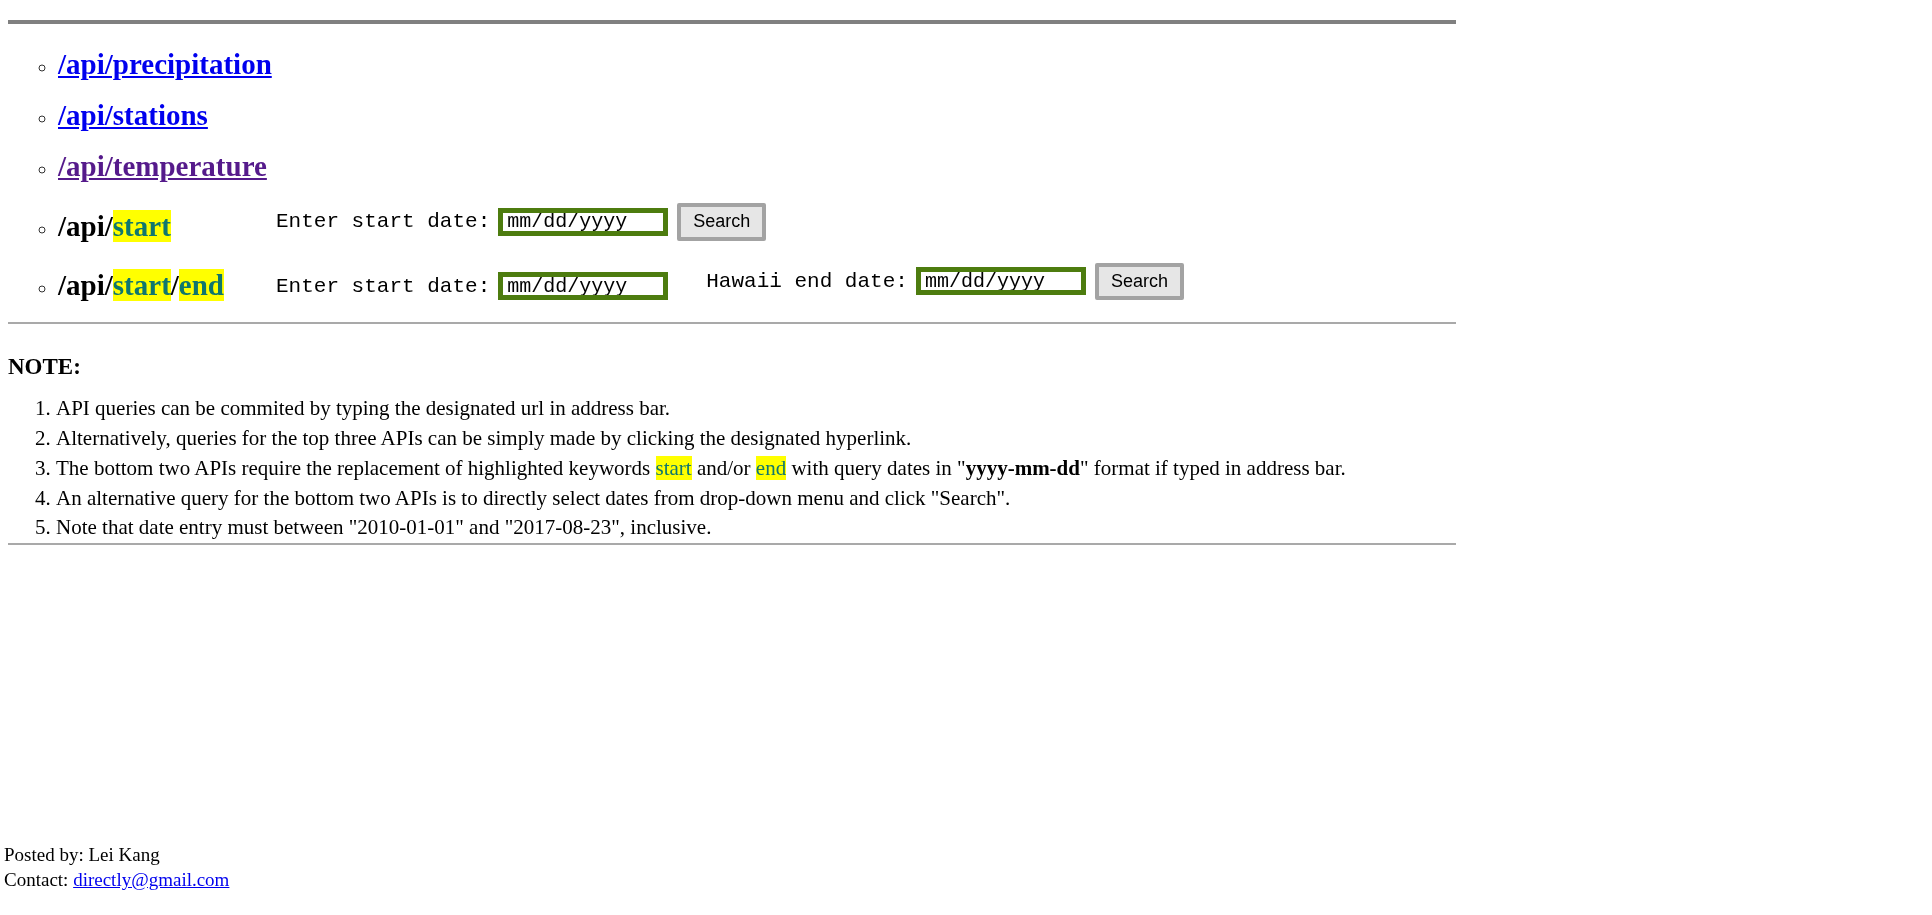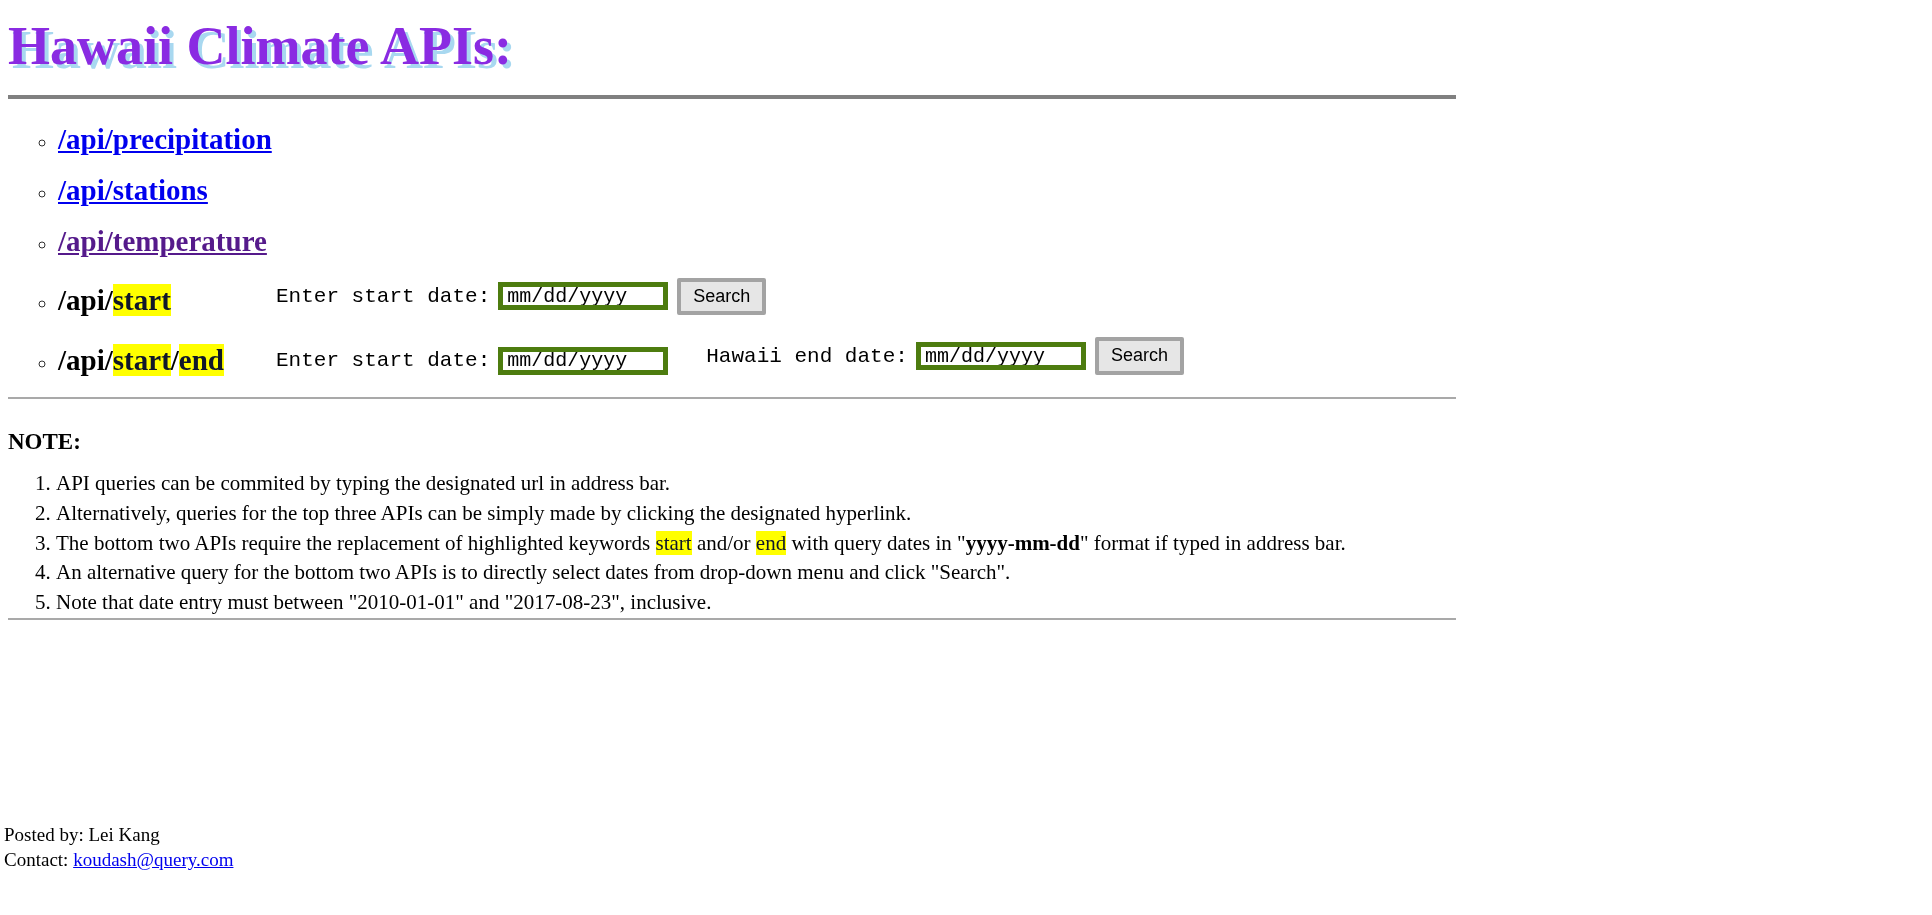--- a/index.html
+++ b/index.html
@@ -82,21 +82,21 @@
   a.api-link {
     color: #0000ee;
     text-decoration: underline;
   }
   a.api-link.visited {
     color: #551a8b;
   }
 
   .hl {
     background: #ffff00;
-    color: #0f172a;
+    color: #0f766e;
   }
 
   
   .col-api {
     width: 218px;
     flex: 0 0 218px;
   }
   .col-api-wide {
     width: 218px;
     flex: 0 0 218px;
@@ -184,21 +184,20 @@
   .footer a {
     color: #0000ee;
     text-decoration: underline;
   }
 </style>
 </head>
 <body>
 
 <div class="page">
 
-  <h1 class="title">Hawaii Climate APIs:</h1>
 
   <hr class="rule-thick">
 
   <ul class="api-list">
 
     <li>
       <div class="api-row">
         <span class="api-label"><a class="api-link" href="#">/api/precipitation</a></span>
       </div>
     </li>
@@ -253,16 +252,16 @@
     <li><span>Alternatively, queries for the top three APIs can be simply made by clicking the designated hyperlink.</span></li>
     <li><span>The bottom two APIs require the replacement of highlighted keywords </span><span class="hl">start</span><span> and/or </span><span class="hl">end</span><span> with query dates in "</span><span style="font-weight: bold;">yyyy-mm-dd</span><span>" format if typed in address bar.</span></li>
     <li><span>An alternative query for the bottom two APIs is to directly select dates from drop-down menu and click "Search".</span></li>
     <li><span>Note that date entry must between "2010-01-01" and "2017-08-23", inclusive.</span></li>
   </ol>
 
   <hr class="rule-thin rule-note-bottom">
 
   <div class="footer">
     <div><span>Posted by: </span><span>Lei Kang</span></div>
-    <div><span>Contact: </span><a href="#">koudash@query.com</a></div>
+    <div><span>Contact: </span><a href="#">directly@gmail.com</a></div>
   </div>
 
 </div>
 
 </body></html>

